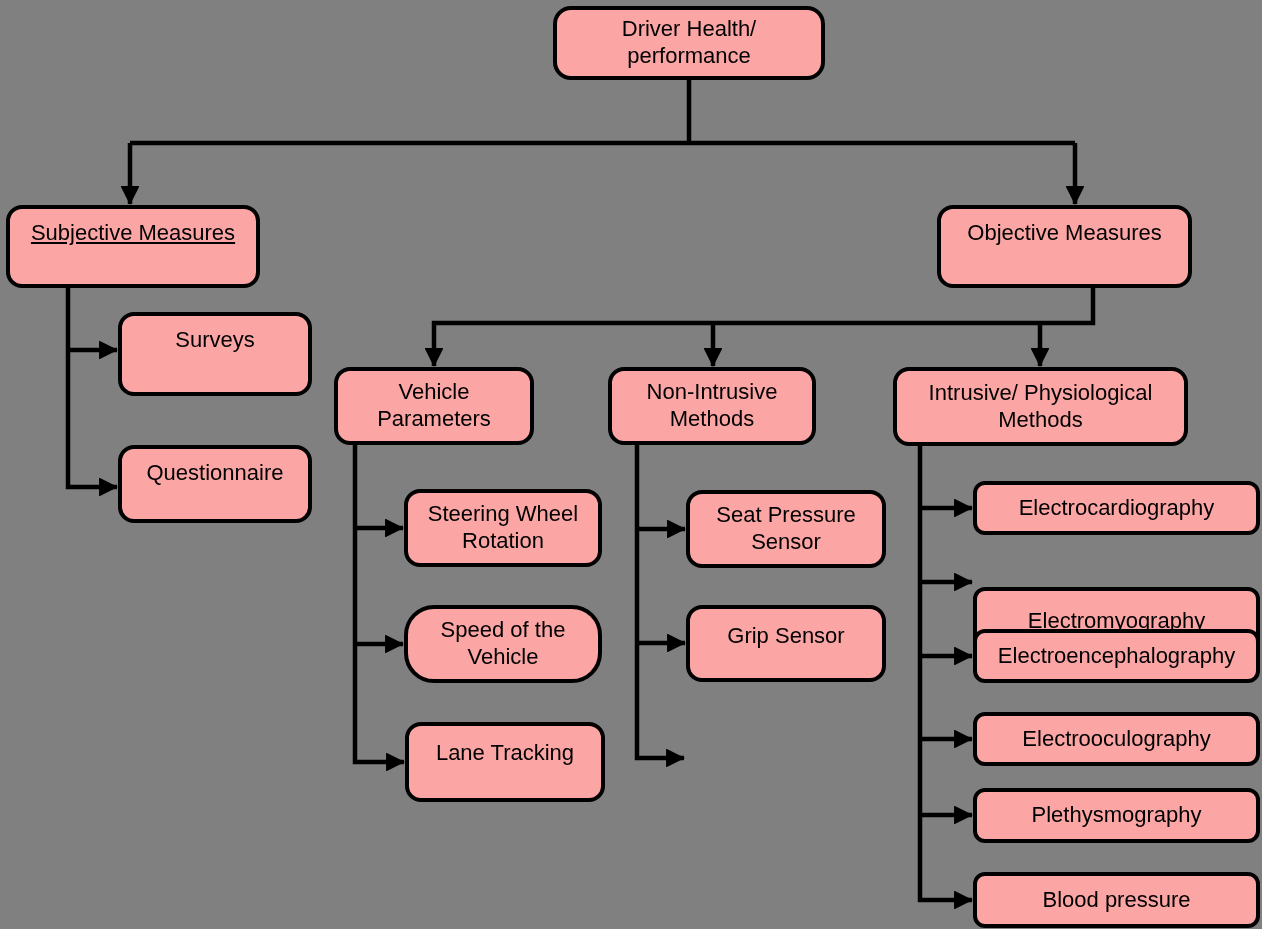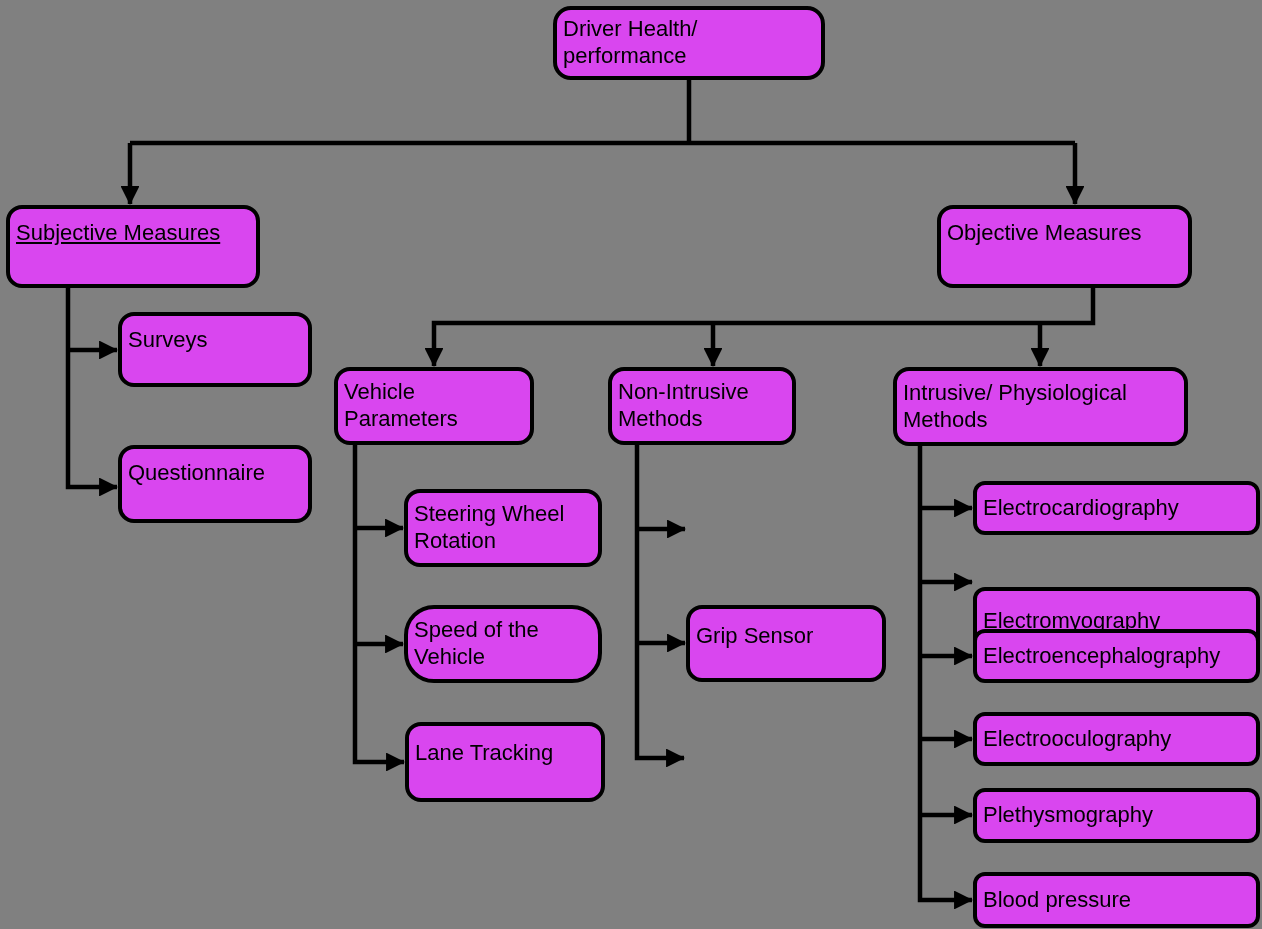--- a/index.html
+++ b/index.html
@@ -20,30 +20,30 @@
     width: 1262px; height: 929px;
   }
   #edges path {
     stroke: #000000;
     stroke-width: 4.5;
     fill: none;
   }
   .box {
     position: absolute;
     box-sizing: border-box;
-    background: #d946ef;
+    background: #fca5a5;
     border: 4px solid #000000;
     border-radius: 16px;
     color: #000000;
     font-size: 22px;
     line-height: 1.22;
     text-align: center;
     display: flex;
     flex-direction: column;
-    align-items: flex-start;
+    align-items: center;
     justify-content: center;
     padding: 2px 6px;
   }
   .box span { display: block; white-space: nowrap; }
   .top-align {
     justify-content: flex-start;
     padding-top: 11px;
   }
   .slim { border-radius: 12px; }
 </style>
@@ -93,34 +93,34 @@
   </div>
 
   <div class="box top-align" style="left:6px; top:205px; width:254px; height:83px;text-decoration:underline;">
     <span>Subjective Measures</span>
   </div>
 
   <div class="box top-align" style="left:937px; top:205px; width:255px; height:83px;">
     <span>Objective Measures</span>
   </div>
 
-  <div class="box top-align" style="left:118px; top:312px; width:194px; height:75px;">
+  <div class="box top-align" style="left:118px; top:312px; width:194px; height:84px;">
     <span>Surveys</span>
   </div>
 
   <div class="box top-align" style="left:118px; top:445px; width:194px; height:78px;">
     <span>Questionnaire</span>
   </div>
 
   <div class="box" style="left:334px; top:367px; width:200px; height:78px;">
     <span>Vehicle</span>
     <span>Parameters</span>
   </div>
 
-  <div class="box" style="left:608px; top:367px; width:188px; height:78px;">
+  <div class="box" style="left:608px; top:367px; width:208px; height:78px;">
     <span>Non-Intrusive</span>
     <span>Methods</span>
   </div>
 
   <div class="box" style="left:893px; top:367px; width:295px; height:79px;">
     <span>Intrusive/ Physiological</span>
     <span>Methods</span>
   </div>
 
   <div class="box" style="left:404px; top:489px; width:198px; height:78px;">
@@ -130,20 +130,24 @@
 
   <div class="box" style="left:404px; top:605px; width:198px; height:78px;border-radius:30px;">
     <span>Speed of the</span>
     <span>Vehicle</span>
   </div>
 
   <div class="box top-align" style="left:405px; top:722px; width:200px; height:80px; padding-top:14px;">
     <span>Lane Tracking</span>
   </div>
 
+  <div class="box" style="left:686px; top:490px; width:200px; height:78px;">
+    <span>Seat Pressure</span>
+    <span>Sensor</span>
+  </div>
 
   <div class="box top-align" style="left:686px; top:605px; width:200px; height:77px; padding-top:14px;">
     <span>Grip Sensor</span>
   </div>
 
 
   <div class="box slim" style="left:973px; top:481px; width:287px; height:54px;">
     <span>Electrocardiography</span>
   </div>
 

